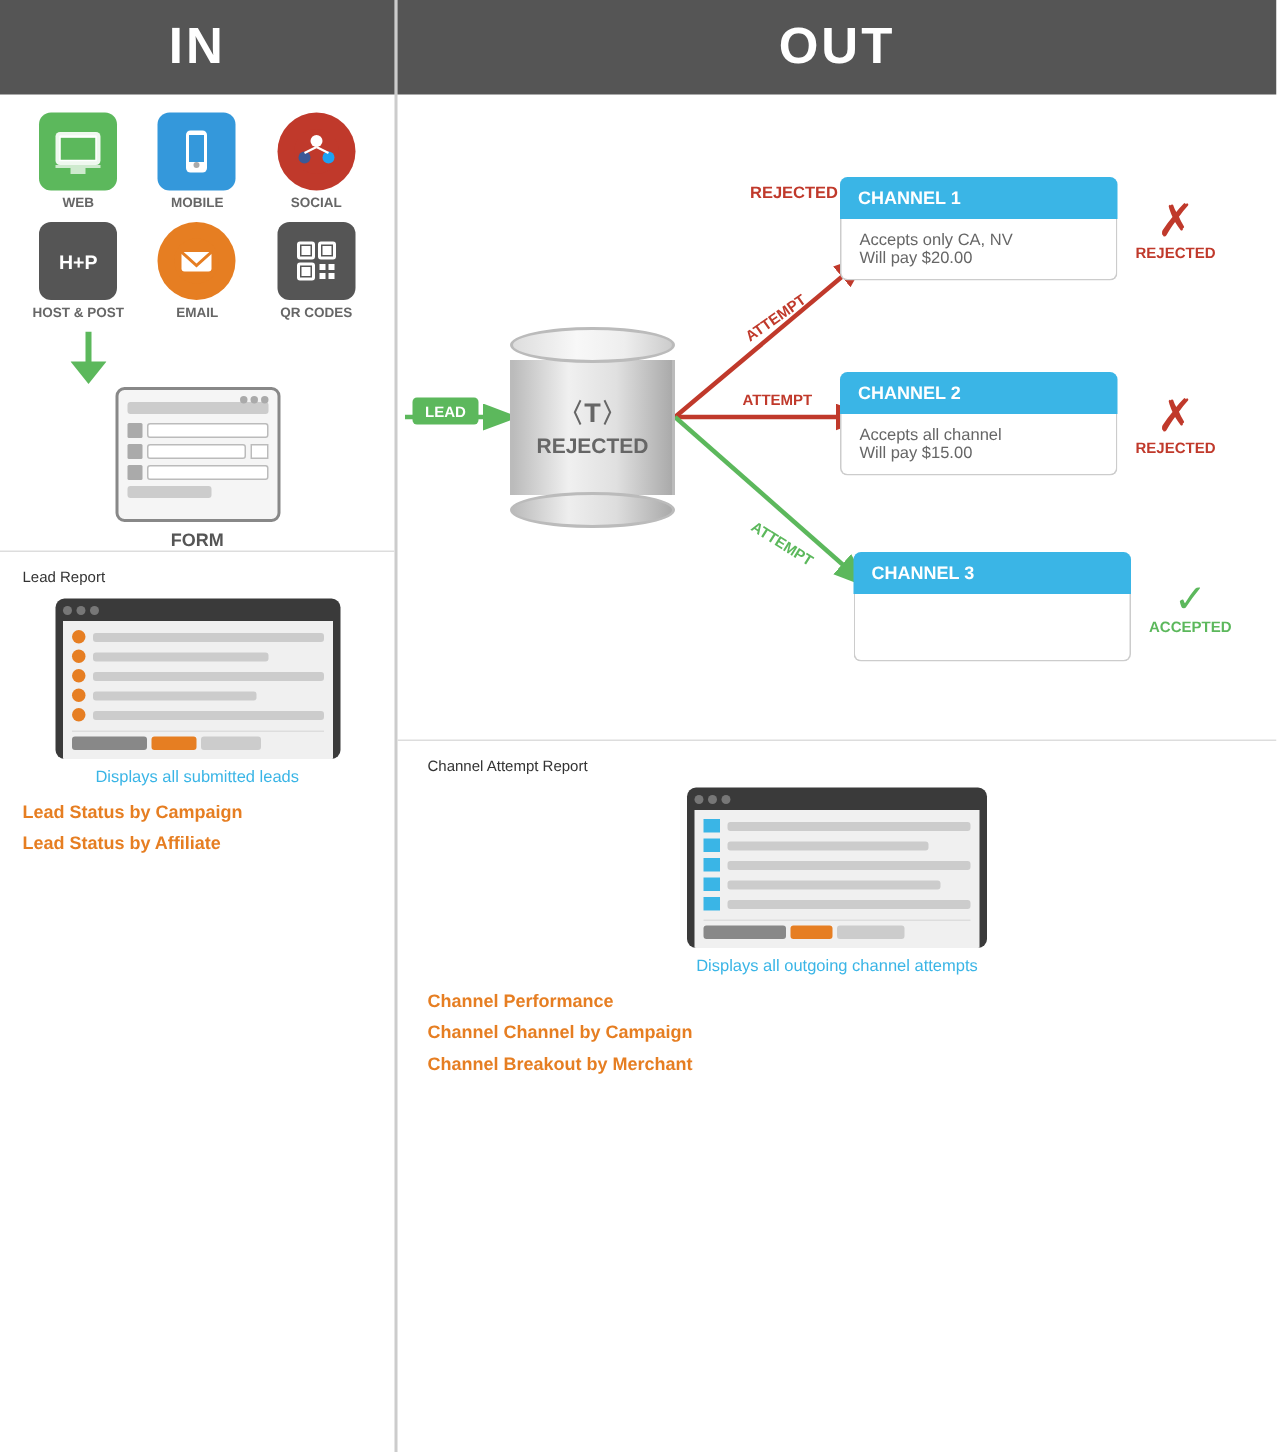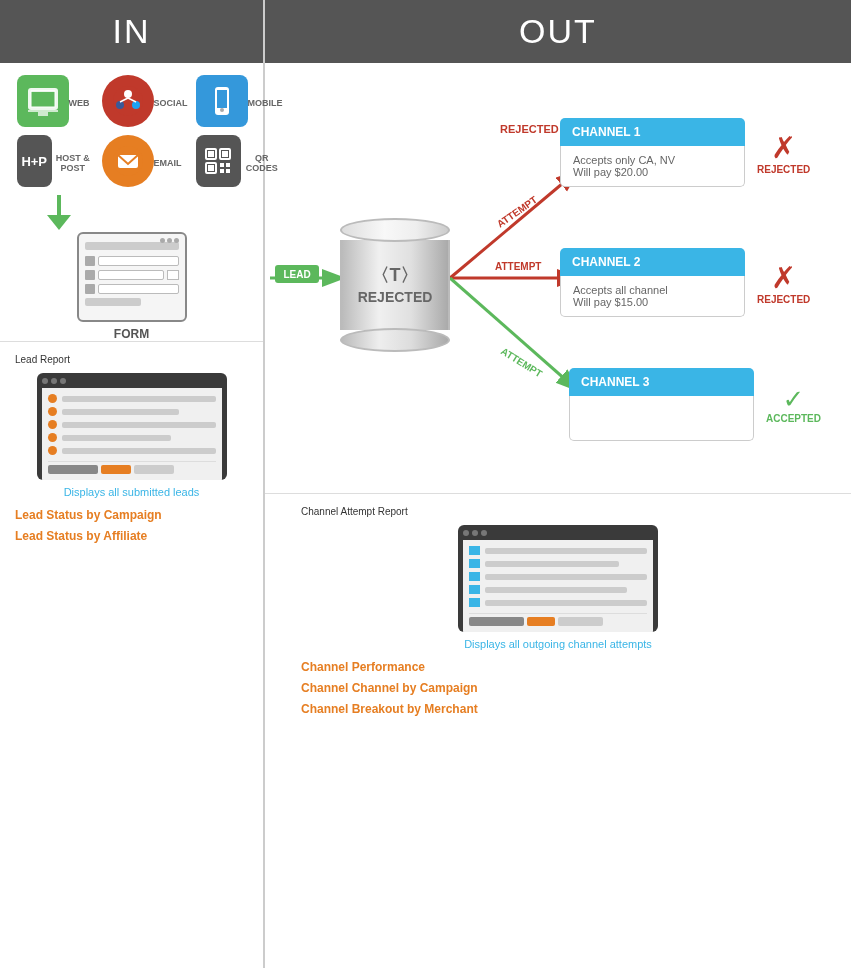--- a/index.html
+++ b/index.html
@@ -25,32 +25,33 @@
     .right-col {
       flex: 1;
       display: flex;
       flex-direction: column;
     }
     .section-header {
       background: #555555;
       color: #fff;
       text-align: center;
       font-size: 34px;
-      font-weight: normal;
+      font-weight: bold;
       padding: 12px 12px;
       letter-spacing: 2px;
     }
     .icons-grid {
       display: grid;
       grid-template-columns: repeat(3, 1fr);
       gap: 8px;
       margin-bottom: 8px;
     }
     .icon-cell {
       display: flex;
+      flex-direction: column;
       align-items: center;
     }
     .icon-img {
       width: 52px;
       height: 52px;
       border-radius: 8px;
       display: flex;
       align-items: center;
       justify-content: center;
       font-size: 11px;
@@ -161,42 +162,42 @@
               <rect x="2" y="26" width="30" height="2" fill="white" opacity="0.7"></rect>
               <rect x="12" y="28" width="10" height="4" fill="white" opacity="0.7"></rect>
               <rect x="5" y="7" width="24" height="16" fill="#5cb85c" stroke="white" stroke-width="1"></rect>
               <line x1="5" y1="7" x2="29" y2="7" stroke="white" stroke-width="1.5"></line>
             </svg>
           </div>
           <span class="icon-lbl">WEB</span>
         </div>
 
         <div class="icon-cell">
+          <div class="icon-img" style="background:#3498db;">
+            <svg width="34" height="34" viewBox="0 0 34 34">
+              <rect x="10" y="3" width="14" height="28" rx="3" fill="white"></rect>
+              <rect x="12" y="6" width="10" height="18" fill="#3498db"></rect>
+              <circle cx="17" cy="26" r="2" fill="#aaa"></circle>
+            </svg>
+          </div>
+          <span class="icon-lbl">MOBILE</span>
+        </div>
+
+        <div class="icon-cell">
           <div class="icon-img" style="background:#c0392b;border-radius:50%;">
             <svg width="34" height="34" viewBox="0 0 34 34">
               <circle cx="17" cy="17" r="15" fill="#c0392b"></circle>
               <circle cx="17" cy="10" r="4" fill="white"></circle>
               <circle cx="9" cy="21" r="4" fill="#3b5998"></circle>
               <circle cx="25" cy="21" r="4" fill="#1da1f2"></circle>
               <line x1="17" y1="14" x2="9" y2="18" stroke="white" stroke-width="1.5"></line>
               <line x1="17" y1="14" x2="25" y2="18" stroke="white" stroke-width="1.5"></line>
             </svg>
           </div>
           <span class="icon-lbl">SOCIAL</span>
-        </div>
-
-        <div class="icon-cell">
-          <div class="icon-img" style="background:#3498db;">
-            <svg width="34" height="34" viewBox="0 0 34 34">
-              <rect x="10" y="3" width="14" height="28" rx="3" fill="white"></rect>
-              <rect x="12" y="6" width="10" height="18" fill="#3498db"></rect>
-              <circle cx="17" cy="26" r="2" fill="#aaa"></circle>
-            </svg>
-          </div>
-          <span class="icon-lbl">MOBILE</span>
         </div>
 
         <div class="icon-cell">
           <div class="icon-img" style="background:#555;font-size:13px;color:#fff;font-weight:bold;">H+P</div>
           <span class="icon-lbl">HOST &amp; POST</span>
         </div>
 
         <div class="icon-cell">
           <div class="icon-img" style="background:#e67e22;border-radius:50%;">
             <svg width="34" height="34" viewBox="0 0 34 34">
@@ -391,21 +392,21 @@
         <div class="status-badge">
           <span class="vmark">✓</span>
           <span class="vmark-lbl">ACCEPTED</span>
         </div>
       </div>
 
       <div style="position:absolute;left:235px;top:60px;font-size:11px;font-weight:bold;color:#c0392b;text-align:right;">REJECTED</div>
 
     </div>
 
-    <div style="padding:12px 36px;border-top:1px solid #ddd;flex:1;">
+    <div style="padding:12px 20px;border-top:1px solid #ddd;flex:1;">
       <div class="rpt-title">Channel Attempt Report</div>
       <div class="rpt-mock" style="width:200px;">
         <div class="rpt-mock-dots">
           <div class="rpt-mock-dot"></div>
           <div class="rpt-mock-dot"></div>
           <div class="rpt-mock-dot"></div>
         </div>
         <div class="rpt-mock-inner">
           <div class="rpt-mock-row">
             <div class="rpt-sq"></div>

